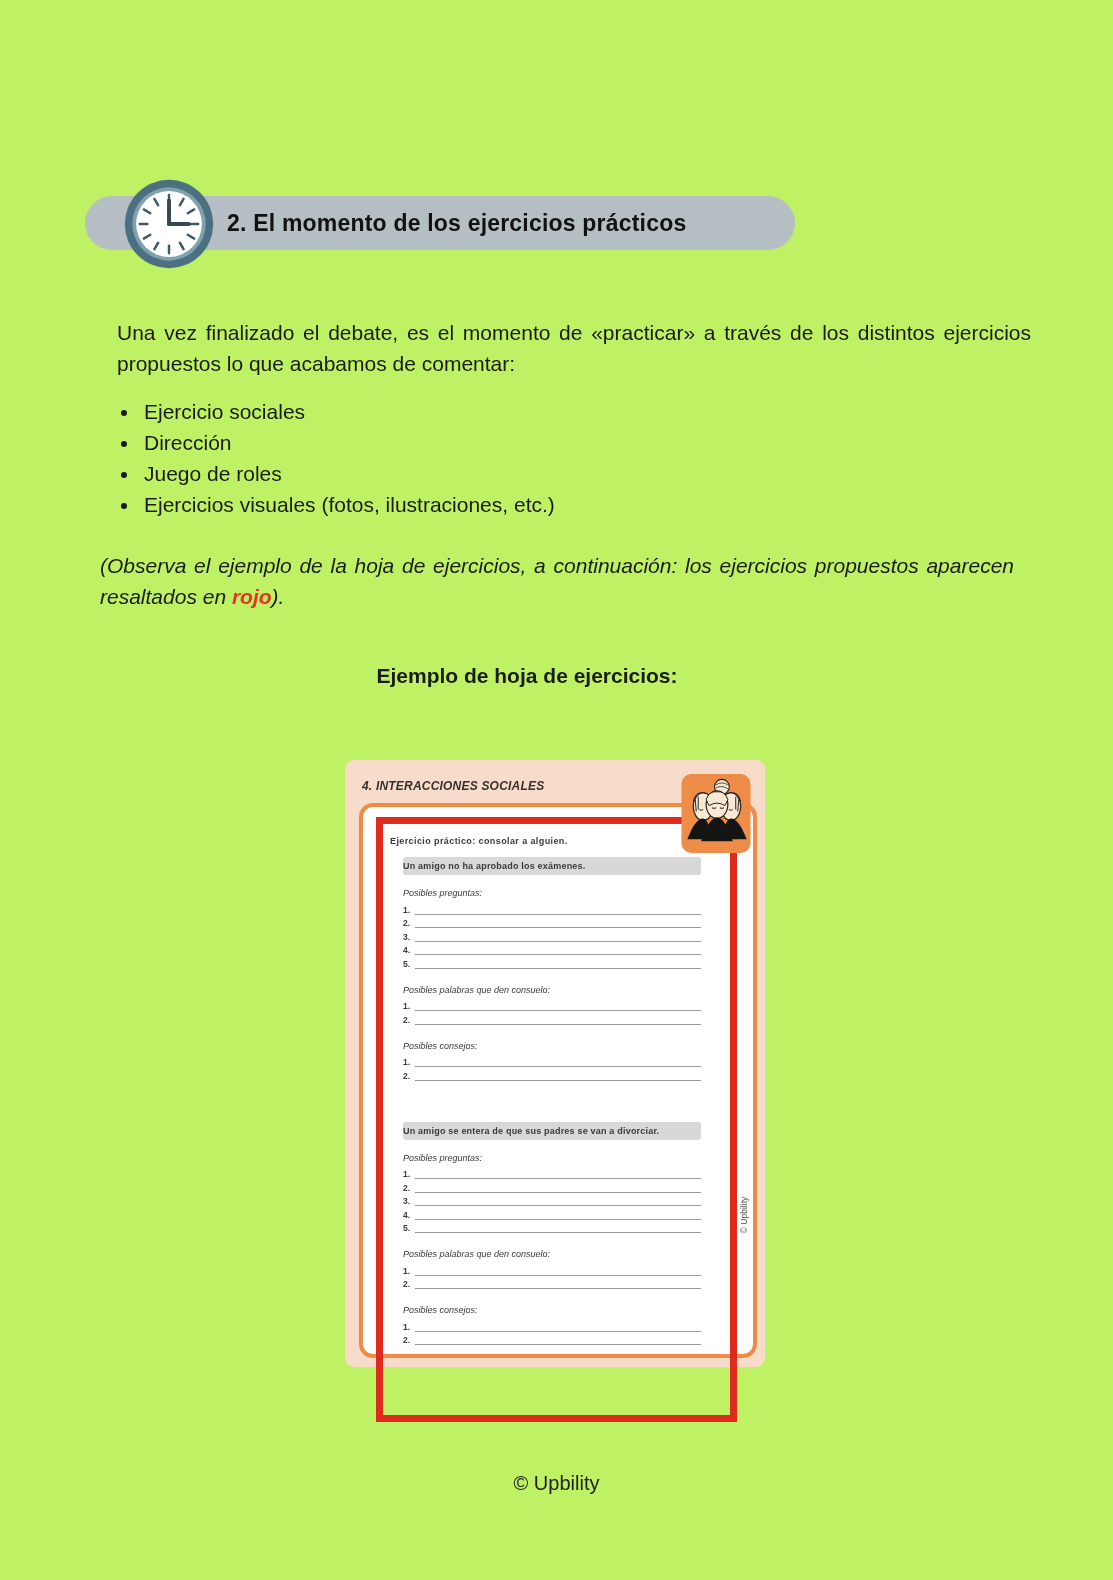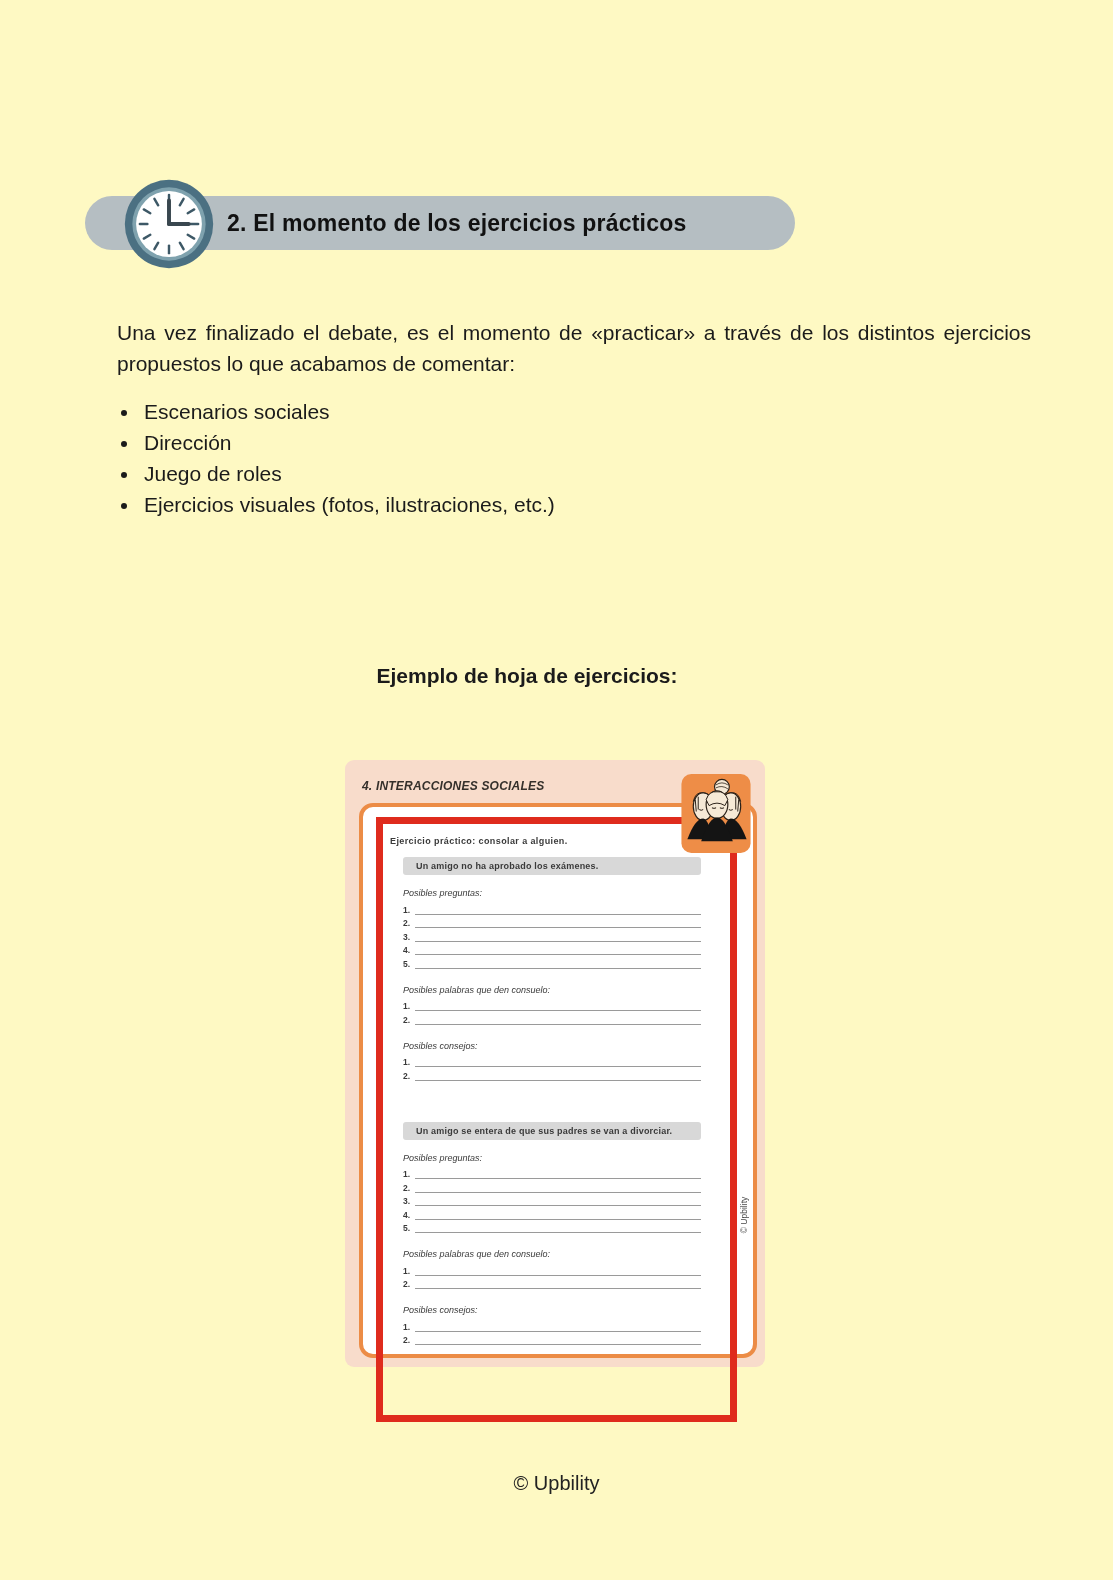--- a/index.html
+++ b/index.html
@@ -9,21 +9,21 @@
     --red:#e4352a;
     --red-border:#df2b1d;
     --peach:#f8dccb;
     --orange:#ec8c46;
     --bar-gray:#d8d8d8;
     --ink:#1b1b1b;
     --ws-ink:#3a3a3a;
   }
   html,body{margin:0;padding:0;background:#fff;}
   #page{
-    position:relative;width:1113px;height:1580px;background:#fef9c3;
+    position:relative;width:1113px;height:1580px;background:#bef264;
     font-family:"Liberation Sans",sans-serif;color:var(--ink);
     overflow:hidden;margin:0 auto;
   }
 
   
   .banner{
     position:absolute;left:85px;top:196px;width:710px;height:54px;
     background:var(--banner);border-radius:27px;
     display:flex;align-items:center;
   }
@@ -72,21 +72,21 @@
     position:absolute;left:13px;top:10px;width:361px;height:605px;
     border:7px solid var(--red-border);box-sizing:border-box;
     padding:8px 24px 4px 6px;
   }
   .ws-title{
     font-size:9px;font-weight:bold;color:var(--ws-ink);
     letter-spacing:.4px;margin:4px 0 11px 1px;
   }
   .ws-bar{
     background:var(--bar-gray);border-radius:3px;width:298px;
-    box-sizing:border-box;margin-left:14px;padding:4px 13px;
+    box-sizing:border-box;margin-left:14px;padding:4px 0;
     font-size:9px;font-weight:bold;color:var(--ws-ink);letter-spacing:.2px;
   }
   .scenario + .scenario{margin-top:41px;}
   .group{margin:13px 0 0 14px;width:298px;}
   .group + .group{margin-top:16px;}
   .group-label{font-size:9px;font-style:italic;color:var(--ws-ink);margin-bottom:3px;}
   .line-row{display:flex;align-items:flex-end;height:13.5px;}
   .line-num{font-size:8.5px;font-weight:bold;color:var(--ws-ink);width:12px;flex:none;}
   .line-rule{flex:1;border-bottom:1px solid #9a9a9a;height:9px;}
   .ws-copy{
@@ -133,26 +133,27 @@
           <line x1="50" y1="50" x2="50" y2="25"></line>
           <line x1="50" y1="50" x2="71" y2="50"></line>
         </g>
       </svg>
     </div>
   </header>
 
   <p class="intro">Una vez finalizado el debate, es el momento de «practicar» a través de los distintos ejercicios propuestos lo que acabamos de comentar:</p>
 
   <ul class="bullets">
-      <li>Escenarios sociales</li>
+      <li>Ejercicio sociales</li>
       <li>Dirección</li>
       <li>Juego de roles</li>
       <li>Ejercicios visuales (fotos, ilustraciones, etc.)</li>
     </ul>
 
+  <p class="note"><span>(Observa el ejemplo de la hoja de ejercicios, a continuación: los ejercicios propuestos aparecen resaltados en </span><span class="red">rojo</span><span>).</span></p>
 
   <h2 class="example-heading">Ejemplo de hoja de ejercicios:</h2>
 
   <figure class="worksheet">
     <div class="ws-label">4. INTERACCIONES SOCIALES</div>
 
     <div class="ws-frame">
       <div class="ws-red">
         <div class="ws-title">Ejercicio práctico: consolar a alguien.</div>
 

